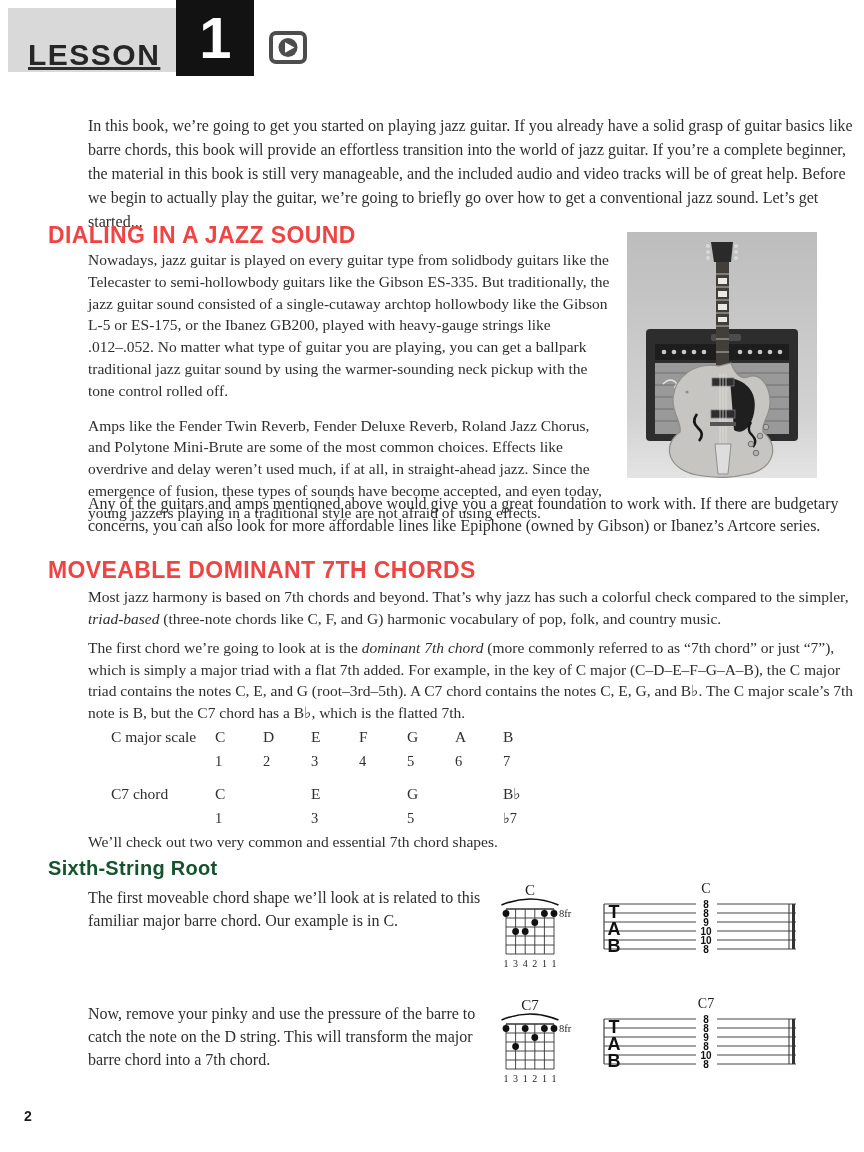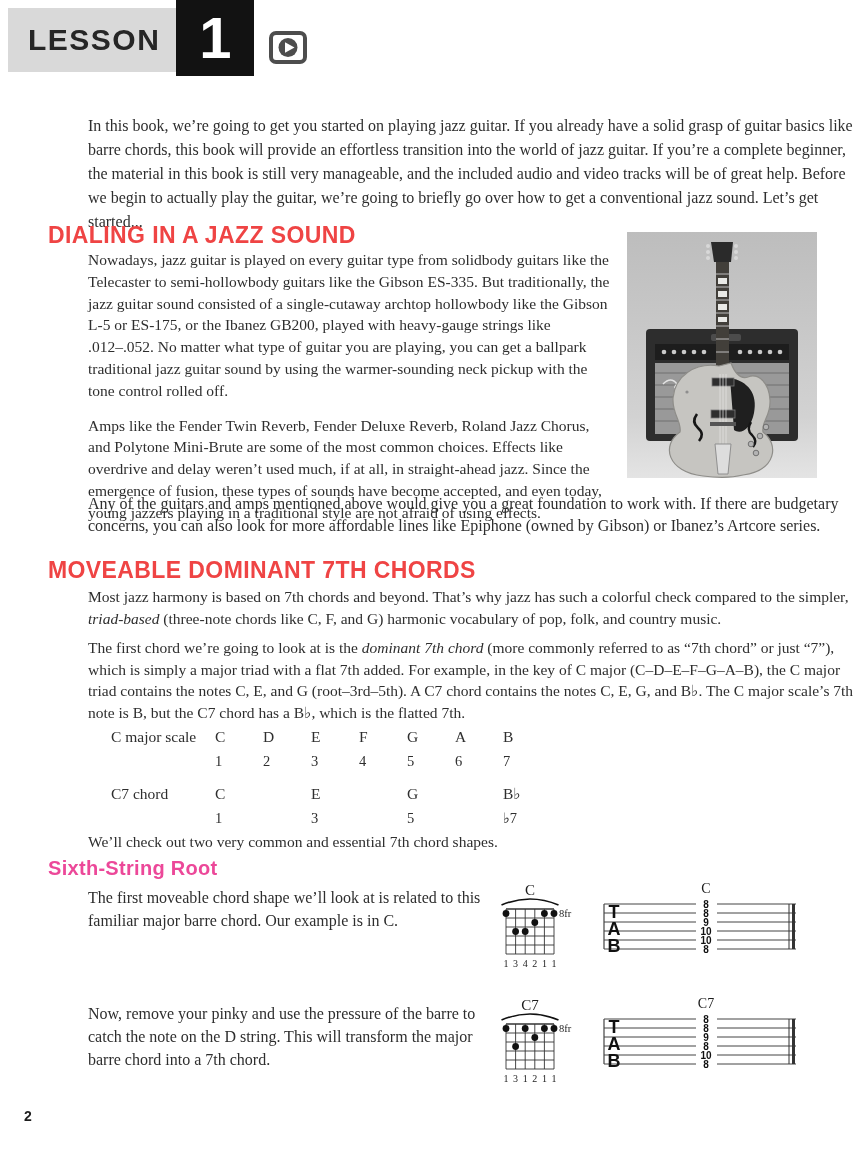--- a/index.html
+++ b/index.html
@@ -2,30 +2,30 @@
 <html><head>
 <meta charset="utf-8">
 <style>
   html,body { margin:0; padding:0; background:#ffffff; }
   .page {
     position:relative; width:864px; height:1152px; background:#fff;
     font-family:"Liberation Serif", serif; color:#2e2e2e; overflow:hidden;
   }
   
   .lesson-header { position:absolute; top:0; left:8px; display:flex; align-items:flex-start; }
-  .lesson-label-box { margin-top:8px; height:64px; background:#d9d9d9; display:flex; align-items:center; padding:0 16px 0 20px; }
+  .lesson-label-box { margin-top:8px; height:64px; background:#d9d9d9; display:flex; align-items:flex-end; padding:0 16px 0 20px;text-decoration:underline; }
   .lesson-label { font-family:"Liberation Sans", sans-serif; font-weight:bold; font-size:30px; letter-spacing:1.5px; color:#262626; }
   .lesson-number-box { width:78px; height:76px; background:#121212; display:flex; align-items:center; justify-content:center; }
   .lesson-number { font-family:"Liberation Sans", sans-serif; font-weight:bold; font-size:58px; color:#fff; line-height:1; }
   .video-icon { margin:30px 0 0 14px; width:40px; height:36px; }
   
   h1 { position:absolute; margin:0; font-family:"Liberation Sans", sans-serif; font-weight:bold;
        font-size:23px; letter-spacing:0.4px; color:#ef4444; }
   h2 { position:absolute; margin:0; font-family:"Liberation Sans", sans-serif; font-weight:bold;
-       font-size:20px; letter-spacing:0.3px; color:#ec4899; }
+       font-size:20px; letter-spacing:0.3px; color:#14532d; }
   
   p { margin:0 0 13px 0; }
   .blk { position:absolute; }
   .intro { top:114px; left:88px; width:772px; font-size:16px; line-height:24px; }
   .dialing-col { top:249px; left:88px; width:526px; font-size:15.5px; line-height:21.8px; }
   .photo-box { top:232px; left:627px; width:190px; height:246px; }
   .p-full1 { top:493px; left:88px; width:772px; font-size:16px; line-height:22px; }
   .mv-p1 { top:586px; left:88px; width:772px; font-size:15.5px; line-height:22px; }
   .mv-p2 { top:637px; left:88px; width:774px; font-size:15.5px; line-height:21.5px; }
   .scale-table { top:728px; left:88px;margin-left:23px; }

